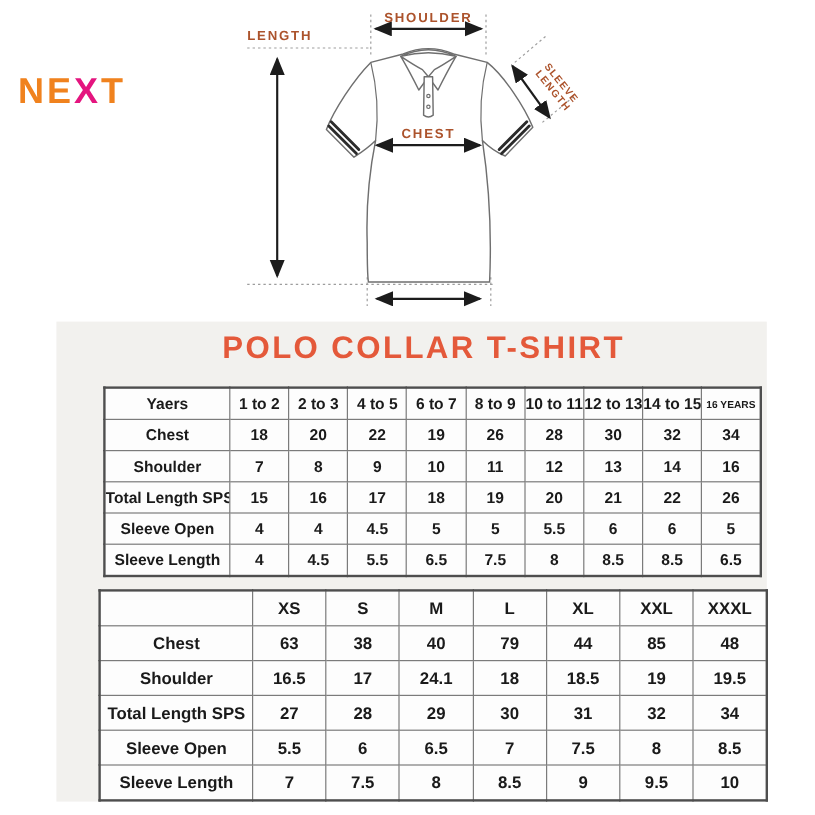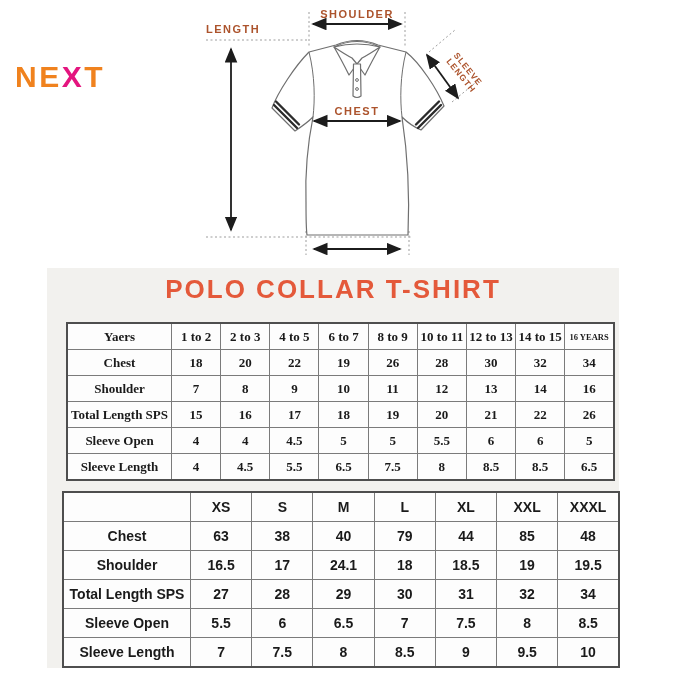--- a/index.html
+++ b/index.html
@@ -19,30 +19,30 @@
   }
   .dim-label{font-size:11px;letter-spacing:1.5px;}
   .dim-label-small{font-size:8.5px;letter-spacing:1px;}
   .shirt{fill:#ffffff;stroke:#6f6f6f;stroke-width:1.2;stroke-linejoin:round;}
   .seam{fill:none;stroke:#6f6f6f;stroke-width:1;}
   .cuff{stroke:#2b2b2b;stroke-width:2.4;stroke-linecap:round;}
   .arrow{stroke:#1c1c1c;stroke-width:1.8;}
   .dotted{stroke:#9d9d9d;stroke-width:1;stroke-dasharray:2 2.5;fill:none;}
   
   .panel{position:absolute;left:47px;top:268px;width:572px;height:400px;
-         background:var(--panel-bg);}
+         background:var(--panel-bg);padding-left:20px;}
   .chart-title{margin:6px 0 0 0;text-align:center;font-size:26px;
          font-weight:bold;letter-spacing:2px;color:var(--title);}
   
   table{border-collapse:collapse;table-layout:fixed;border:2px solid #4e4e4e;
         background:#fff;}
   th,td{border:1px solid #7b7b7b;text-align:center;vertical-align:middle;
         font-weight:bold;color:#1a1a1a;background:#fdfdfd;padding:0;
         white-space:nowrap;overflow:hidden;}
-  .kids-table{width:549px;margin:17px 0 0 19px;font-family:Liberation Serif, serif;}
+  .kids-table{width:549px;margin:17px 0 0 19px;}
   .kids-table th,.kids-table td{height:25px;font-size:13px;}
   .kids-table th:first-child{width:103px;}
   .kids-table thead th:last-child{font-size:8.5px;text-align:center;}
   .adult-table{width:558px;margin:10px 0 0 15px;}
   .adult-table th,.adult-table td{height:28px;font-size:14px;margin-left:27px;}
   .adult-table th:first-child{width:126px;}
 </style>
 </head>
 <body>
 

